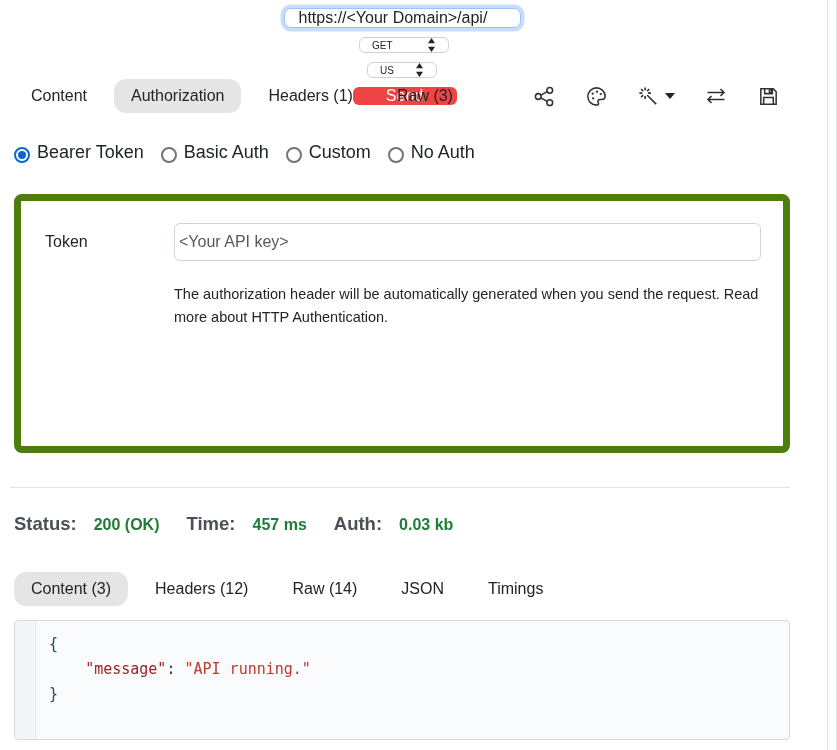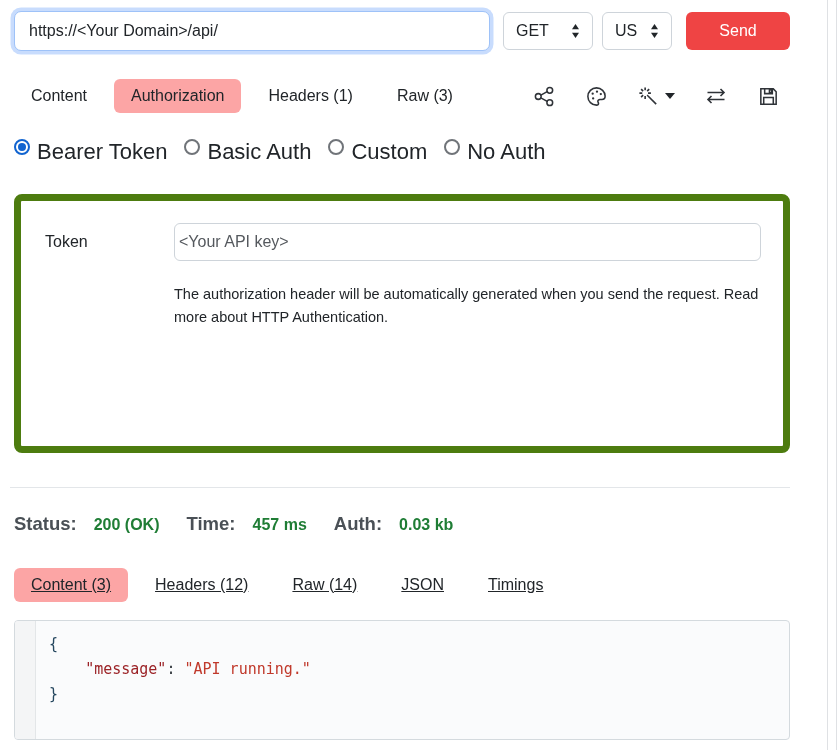--- a/index.html
+++ b/index.html
@@ -15,64 +15,64 @@
 
   
   .scroll-gutter {
     position: absolute; top: 0; right: 0; bottom: 0; width: 10px;
     background: #ffffff;
     border-left: 1px solid #dfe1e4;
     border-right: 1px solid #dfe1e4;
   }
 
   
-  .request-bar { display: flex; align-items: center; gap: 9px; height: 46px; }
+  .request-bar { display: flex; align-items: center; gap: 9px; height: 46px; flex-direction: column; }
   .url-input {
     flex: 1; height: 40px;
     font: 16px "Liberation Sans", sans-serif; color: #212529;
     padding: 0 14px;
     border: 1px solid #9ec2f8; border-radius: 7px;
     box-shadow: 0 0 0 3.5px rgba(96,156,250,.35);
     outline: none;
   }
   .select-box {
     height: 38px; border: 1px solid #ced4da; border-radius: 6px;
     background: #fff; display: flex; align-items: center;
     justify-content: space-between; padding: 0 12px;
-    font-size: 16px; color: #212529; cursor: pointer;
+    font-size: 10px; color: #212529; cursor: pointer;
   }
   .select-method { width: 90px; margin-left: 4px; }
   .select-region { width: 70px; }
   .send-btn {
     width: 104px; height: 38px; margin-left: 5px;
     background: #ef4444; color: #ffffff; border: none; border-radius: 6px;
     font: 16px "Liberation Sans", sans-serif; cursor: pointer;
   }
   .updown-icon { width: 9px; height: 14px; flex: 0 0 auto; margin-left: 8px; }
 
   
   .tabs-row { display: flex; align-items: center; margin-top: 22px; height: 40px; }
   .tab {
     padding: 8px 17px; font-size: 16px; color: #212529;
     border-radius: 6px; cursor: pointer; white-space: nowrap;
   }
   .tab + .tab { margin-left: 10px; }
-  .tab.active { background: #fca5a5; }
+  .tab.active { background: #e5e5e5; border-radius: 12px; }
   .tab-icons { margin-left: auto; display: flex; align-items: center; gap: 29px; margin-right: 10px; }
   .icon-btn { display: flex; align-items: center; cursor: pointer; }
   .icon-btn svg { display: block; }
   .caret-down {
     width: 0; height: 0; margin-left: 5px;
     border-left: 5px solid transparent; border-right: 5px solid transparent;
     border-top: 6px solid #212529;
   }
 
   
   .auth-options { display: flex; align-items: center; gap: 17px; margin-top: 21px; height: 30px; }
-  .radio-option { display: flex; align-items: flex-start; gap: 7px; cursor: pointer; font-size: 22px; }
+  .radio-option { display: flex; align-items: flex-end; gap: 7px; cursor: pointer; font-size: 18px; }
   .radio-circle {
     width: 16px; height: 16px; border-radius: 50%;
     border: 2px solid #707479; background: #fff; position: relative; flex: 0 0 auto;
   }
   .radio-circle.checked { border-color: #1164d0; }
   .radio-circle.checked::after {
     content: ""; position: absolute; left: 2px; top: 2px;
     width: 8px; height: 8px; border-radius: 50%; background: #1164d0;
   }
 
@@ -97,21 +97,21 @@
   
   .divider { border: none; border-top: 1px solid #e3e6e9; margin: 34px 0 0 -4px; }
 
   
   .status-row { display: flex; align-items: center; gap: 27px; margin-top: 20px; height: 31px; }
   .status-item { display: flex; align-items: baseline; gap: 17px; }
   .status-label { font-size: 18.5px; color: #4a5056; font-weight: 600; }
   .status-value { font-size: 16px; color: #1f7d35; font-weight: 700; }
 
   
-  .resp-tabs { display: flex; align-items: center; margin-top: 24px; height: 43px; text-decoration: underline; }
+  .resp-tabs { display: flex; align-items: flex-end; margin-top: 24px; height: 43px; }
 
   
   .code-block {
     margin-top: 14px; height: 120px;
     border: 1px solid #d4dade; border-radius: 4px;
     background: #fafbfc; display: flex; overflow: hidden;
   }
   .code-gutter { width: 21px; background: #f4f5f6; border-right: 1px solid #e3e6e8; flex: 0 0 auto; }
   .code-area {
     flex: 1; padding: 11px 0 0 13px;

